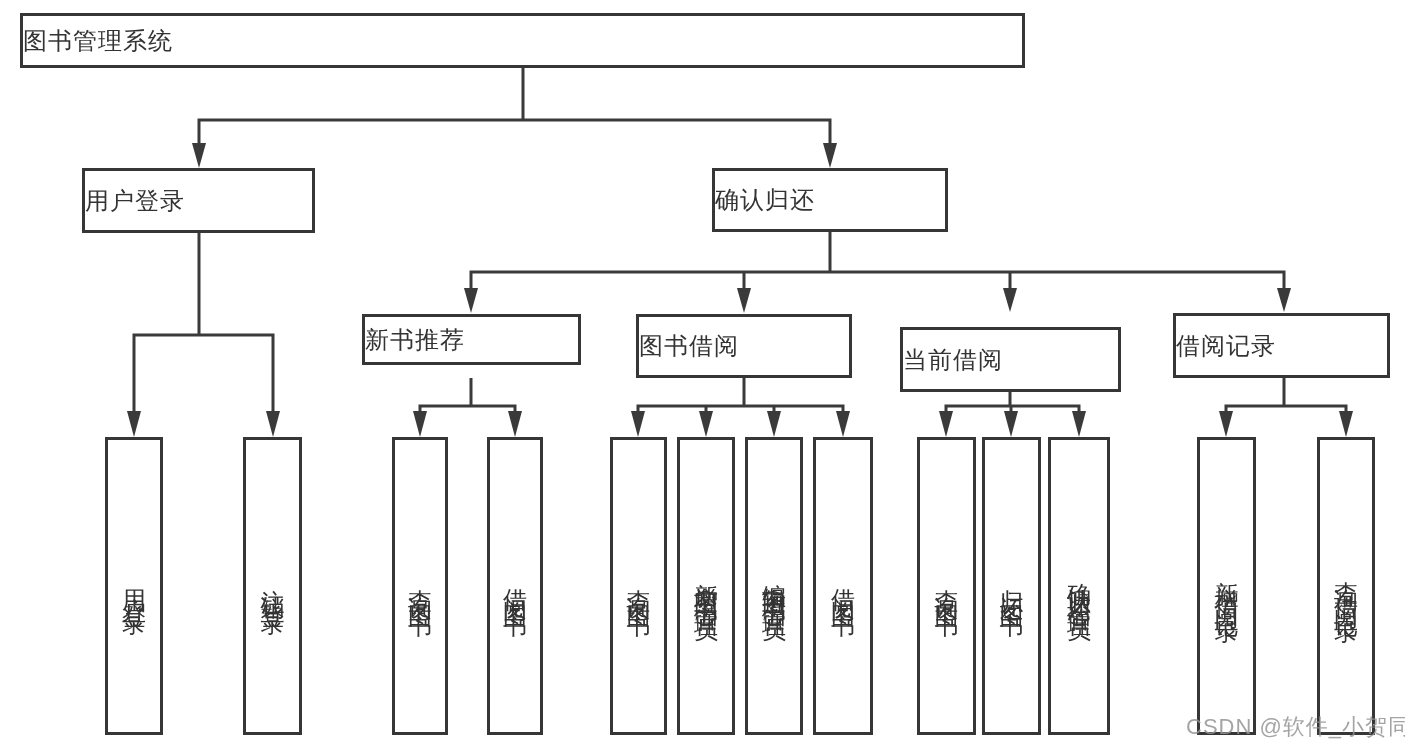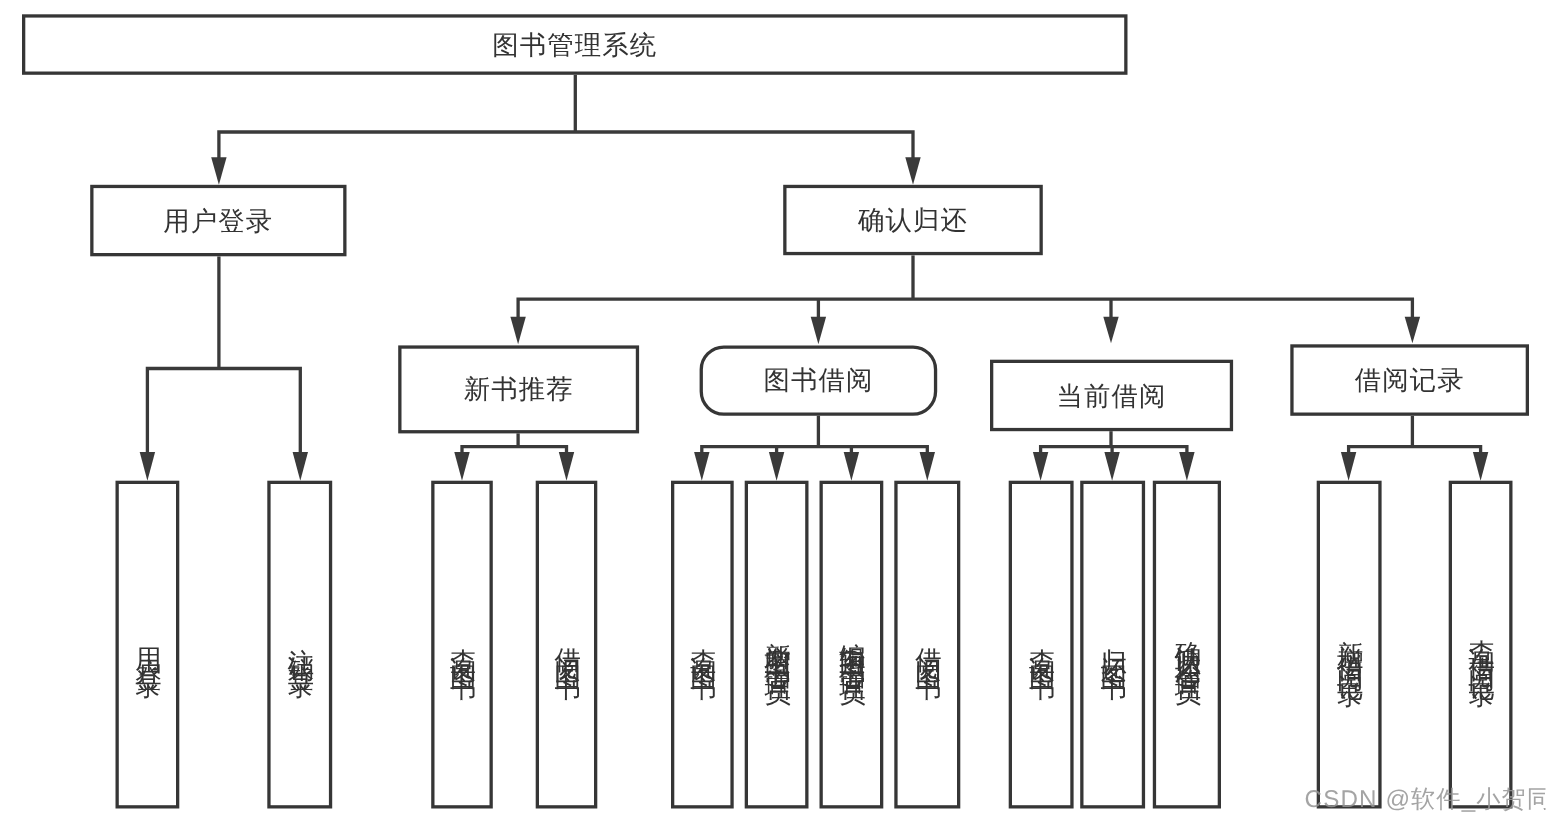--- a/index.html
+++ b/index.html
@@ -29,21 +29,20 @@
     height: 747px;
     z-index: 0;
   }
   .hbox {
     position: absolute;
     box-sizing: border-box;
     border: 3px solid #363636;
     background: #ffffff;
     display: flex;
     align-items: center;
-    justify-content: center;
     font-size: 24px;
     letter-spacing: 1px;
     color: #333333;
     z-index: 1;
   }
   .vbox {
     position: absolute;
     box-sizing: border-box;
     border: 3px solid #363636;
     background: #ffffff;
@@ -77,22 +76,22 @@
     color: rgba(148, 148, 148, 0.85);
     z-index: 2;
     white-space: nowrap;
     letter-spacing: 1px;
   }
 
   
   #node-root            { left: 20px;  top: 13px;  width: 1005px; height: 55px; }
   #node-user-login      { left: 82px;  top: 168px; width: 233px;  height: 65px; }
   #node-book-management { left: 712px; top: 168px; width: 236px;  height: 64px; }
-  #node-new-book-recommend { left: 362px;  top: 314px; width: 219px; height: 80px; }
-  #node-book-borrowing     { left: 636px;  top: 314px; width: 216px; height: 64px; border-radius: 22px; }
+  #node-new-book-recommend { left: 362px;  top: 314px; width: 219px; height: 51px; }
+  #node-book-borrowing     { left: 636px;  top: 314px; width: 216px; height: 64px; }
   #node-current-borrowing  { left: 900px;  top: 327px; width: 221px; height: 65px; }
   #node-borrow-records     { left: 1173px; top: 313px; width: 217px; height: 65px; }
 
   
   #leaf-0  { left: 105px;  width: 58px; }
   #leaf-1  { left: 243px;  width: 59px; }
   #leaf-2  { left: 392px;  width: 56px; }
   #leaf-3  { left: 487px;  width: 56px; }
   #leaf-4  { left: 610px;  width: 57px; }
   #leaf-5  { left: 677px;  width: 58px; }

